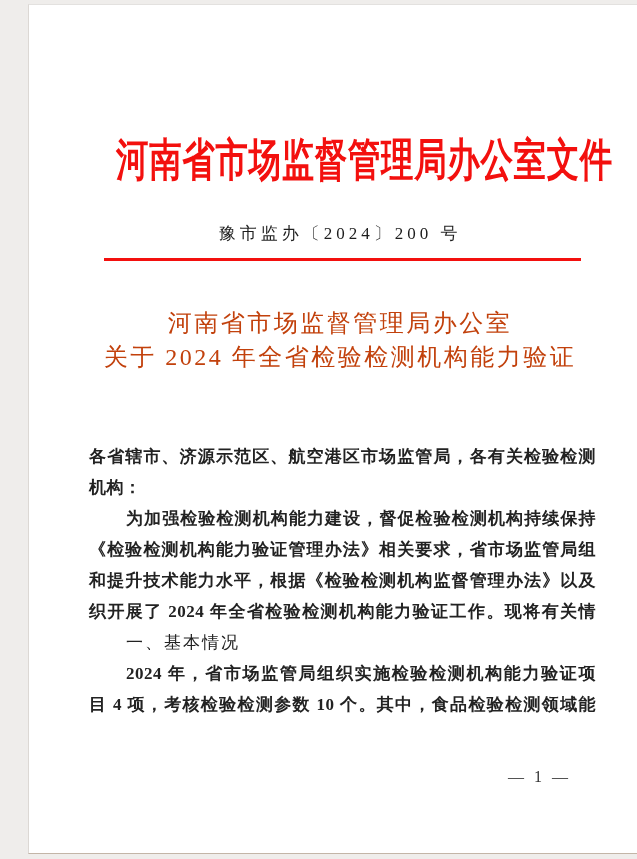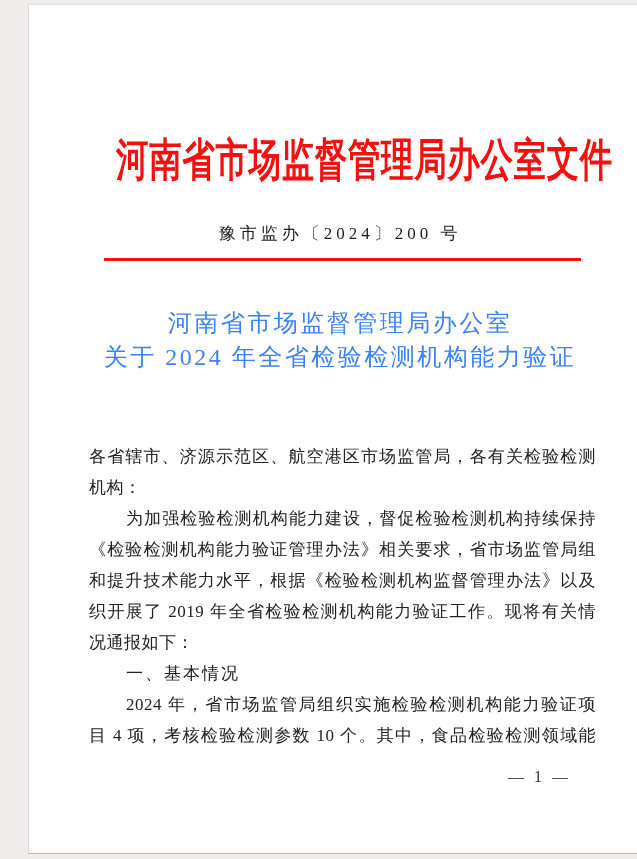--- a/index.html
+++ b/index.html
@@ -47,35 +47,35 @@
   .red-line {
     position: absolute;
     top: 253px; left: 75px;
     width: 477px; height: 3px;
     background: var(--accent-red);
   }
   .doc-title {
     position: absolute;
     top: 301px; left: 28px; right: 28px;
     text-align: center;
-    color: #3b82f6;
+    color: #c2410c;
     font-size: 24px;
     line-height: 34px;
     letter-spacing: 2.5px;
   }
   .body-text {
     position: absolute;
     top: 436px; left: 60px;
     width: 507px;
     color: var(--ink);
     font-size: 17px;
     line-height: 31px;
     letter-spacing: 0.5px;
   }
-  .line { min-height: 31px; }
+  .line { min-height: 31px; font-weight: bold; }
   .line.fill { text-align: justify; text-align-last: justify; }
   .line.indent { text-indent: 37px; }
   .line.heading {
     font-family: "Liberation Sans", "DejaVu Sans", sans-serif;
     font-weight: normal;
     letter-spacing: 2px;
   }
   .page-number {
     position: absolute;
     top: 763px; right: 80px;
@@ -100,22 +100,21 @@
     <div class="title-line">河南省市场监督管理局办公室</div>
     <div class="title-line">关于 2024 年全省检验检测机构能力验证</div>
   </div>
 
   <div class="body-text">
     <div class="line fill">各省辖市、济源示范区、航空港区市场监管局，各有关检验检测</div>
     <div class="line">机构：</div>
     <div class="line indent fill">为加强检验检测机构能力建设，督促检验检测机构持续保持</div>
     <div class="line fill">《检验检测机构能力验证管理办法》相关要求，省市场监管局组</div>
     <div class="line fill">和提升技术能力水平，根据《检验检测机构监督管理办法》以及</div>
-    <div class="line fill">织开展了 2019 年全省检验检测机构能力验证工作。现将有关情</div>
-    <div class="line">况通报如下：</div>
+    <div class="line fill">织开展了 2024 年全省检验检测机构能力验证工作。现将有关情</div>
     <div class="line indent heading">一、基本情况</div>
     <div class="line indent fill">2024 年，省市场监管局组织实施检验检测机构能力验证项</div>
     <div class="line fill">目 4 项，考核检验检测参数 10 个。其中，食品检验检测领域能</div>
   </div>
 
   <div class="page-number">— 1 —</div>
 
 </div>
 
 </body></html>

